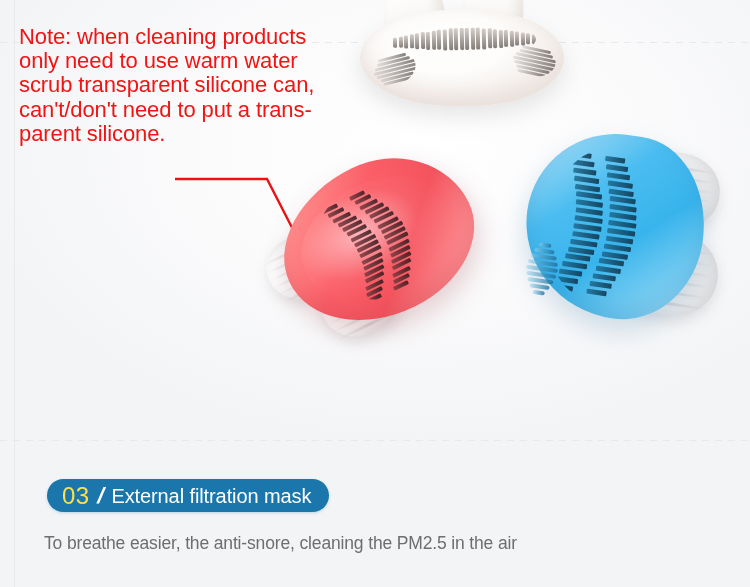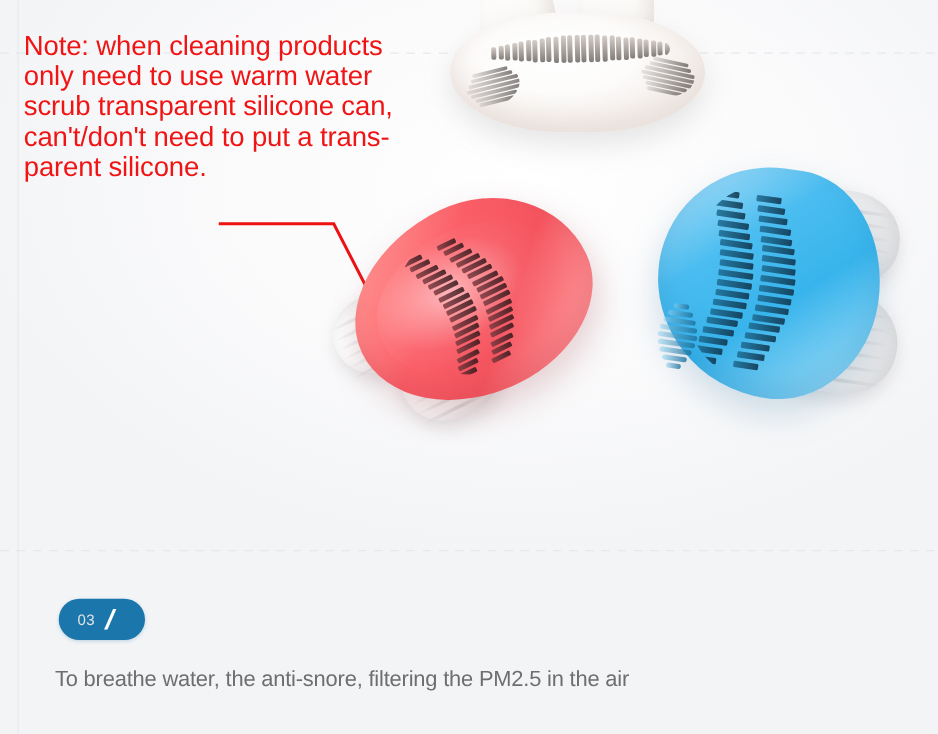--- a/index.html
+++ b/index.html
@@ -175,21 +175,21 @@
   
   #badge{
     position:absolute;left:47px;top:479px;height:33px;
     display:flex;align-items:center;
     background:#1a76ab;
     border-radius:17px;
     padding:0 18px 0 15px;
     box-shadow:0 1px 3px rgba(26,118,171,.25);
   }
   #badge .num{
-    color:#e5e5e5;font-size:12px;line-height:1;letter-spacing:.3px;
+    color:#fde047;font-size:24px;line-height:1;letter-spacing:.3px;
   }
   #badge .slash{
     color:#ffffff;font-size:22px;line-height:1;
     margin:0 7px 0 9px;transform:skewX(-14deg);
     font-weight:600;
   }
   #badge .ttl{
     color:#ffffff;font-size:20px;line-height:1;letter-spacing:-.1px;
   }
   #subtitle{
@@ -391,16 +391,17 @@
         <i style="top: 35px; left: 6.7612px; width: 30.4776px;"></i>
         <i style="top: 41px; left: 8.92893px; width: 26.1421px;"></i>
         <i style="top: 47px; left: 12.1732px; width: 19.6537px;"></i>
         <i style="top: 53px; left: 16px; width: 12px;"></i>
       </div>
   </div>
 
   <div id="badge">
     <span class="num">03</span>
     <span class="slash">/</span>
+    <span class="ttl">External filtration mask</span>
   </div>
-  <div id="subtitle">To breathe water, the anti-snore, filtering the PM2.5 in the air</div>
+  <div id="subtitle">To breathe easier, the anti-snore, cleaning the PM2.5 in the air</div>
 
 </div>
 
 </body></html>

